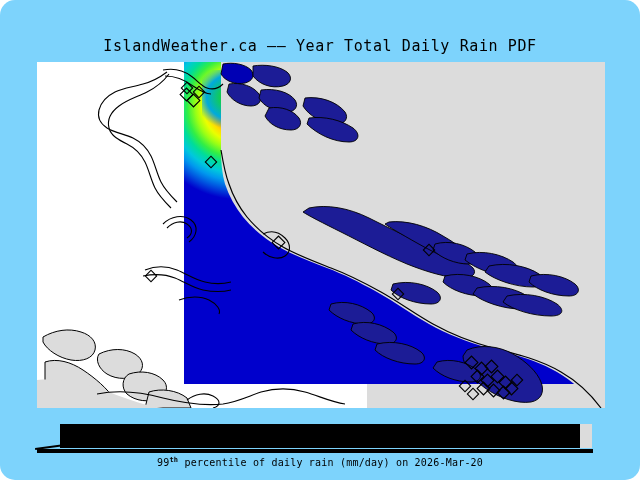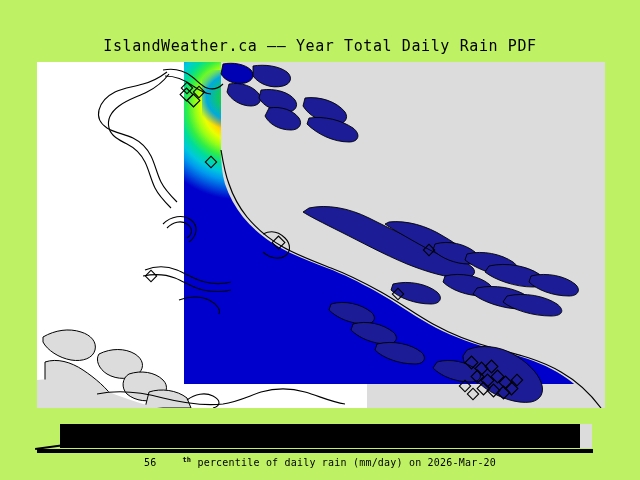--- a/index.html
+++ b/index.html
@@ -5,23 +5,24 @@
 <style>
   html, body {
     margin: 0;
     padding: 0;
     background: #ffffff;
   }
   #root {
     position: relative;
     width: 640px;
     height: 480px;
-    background: #bef264;
+    background: #7dd3fc;
     overflow: hidden;
     font-family: "DejaVu Sans Mono", "Liberation Mono", monospace;
+    border-radius: 15px;
   }
 
   
   #title {
     position: absolute;
     left: 0;
     top: 37px;
     width: 640px;
     text-align: center;
     font-family: "DejaVu Sans Mono", "Liberation Mono", monospace;
@@ -171,21 +172,20 @@
     font-family: "DejaVu Sans Mono", "Liberation Mono", monospace;
     font-size: 10px;
     letter-spacing: 0.2px;
     color: #000000;
     white-space: nowrap;
   }
   #caption sup {
     font-size: 7px;
     vertical-align: super;
     font-weight: bold;
-    padding-left: 26px;
   }
 </style>
 </head>
 <body>
 
 <div id="root">
 
   <div id="title">IslandWeather.ca —— Year Total Daily Rain PDF</div>
 
   <div id="map-panel">
@@ -355,15 +355,15 @@
     </svg>
   </div>
 
   <div id="colorbar-wrap">
     <div id="colorbar"></div>
     <div id="colorbar-tail"></div>
     <div id="colorbar-axis"></div>
     <div id="colorbar-ticklead"></div>
   </div>
 
-  <div id="caption"><span>56</span><sup>th</sup><span> percentile of daily rain (mm/day) on 2026-Mar-20</span></div>
+  <div id="caption"><span>99</span><sup>th</sup><span> percentile of daily rain (mm/day) on 2026-Mar-20</span></div>
 
 </div>
 
 </body></html>

